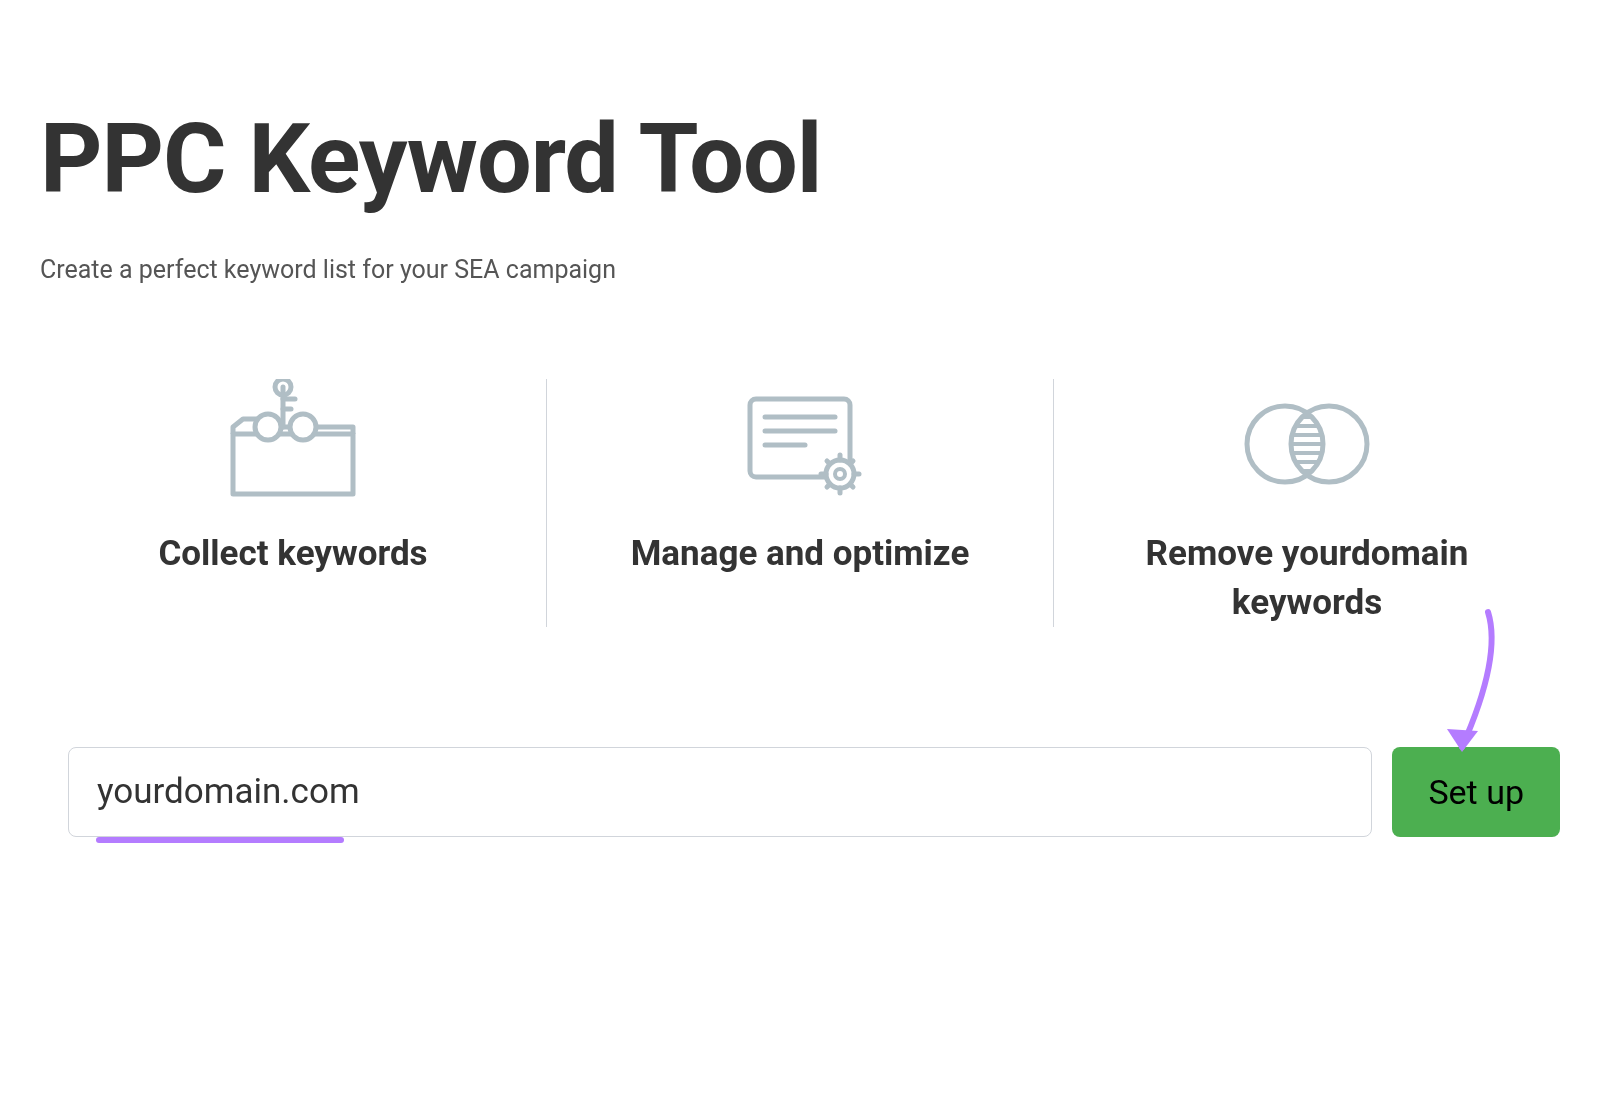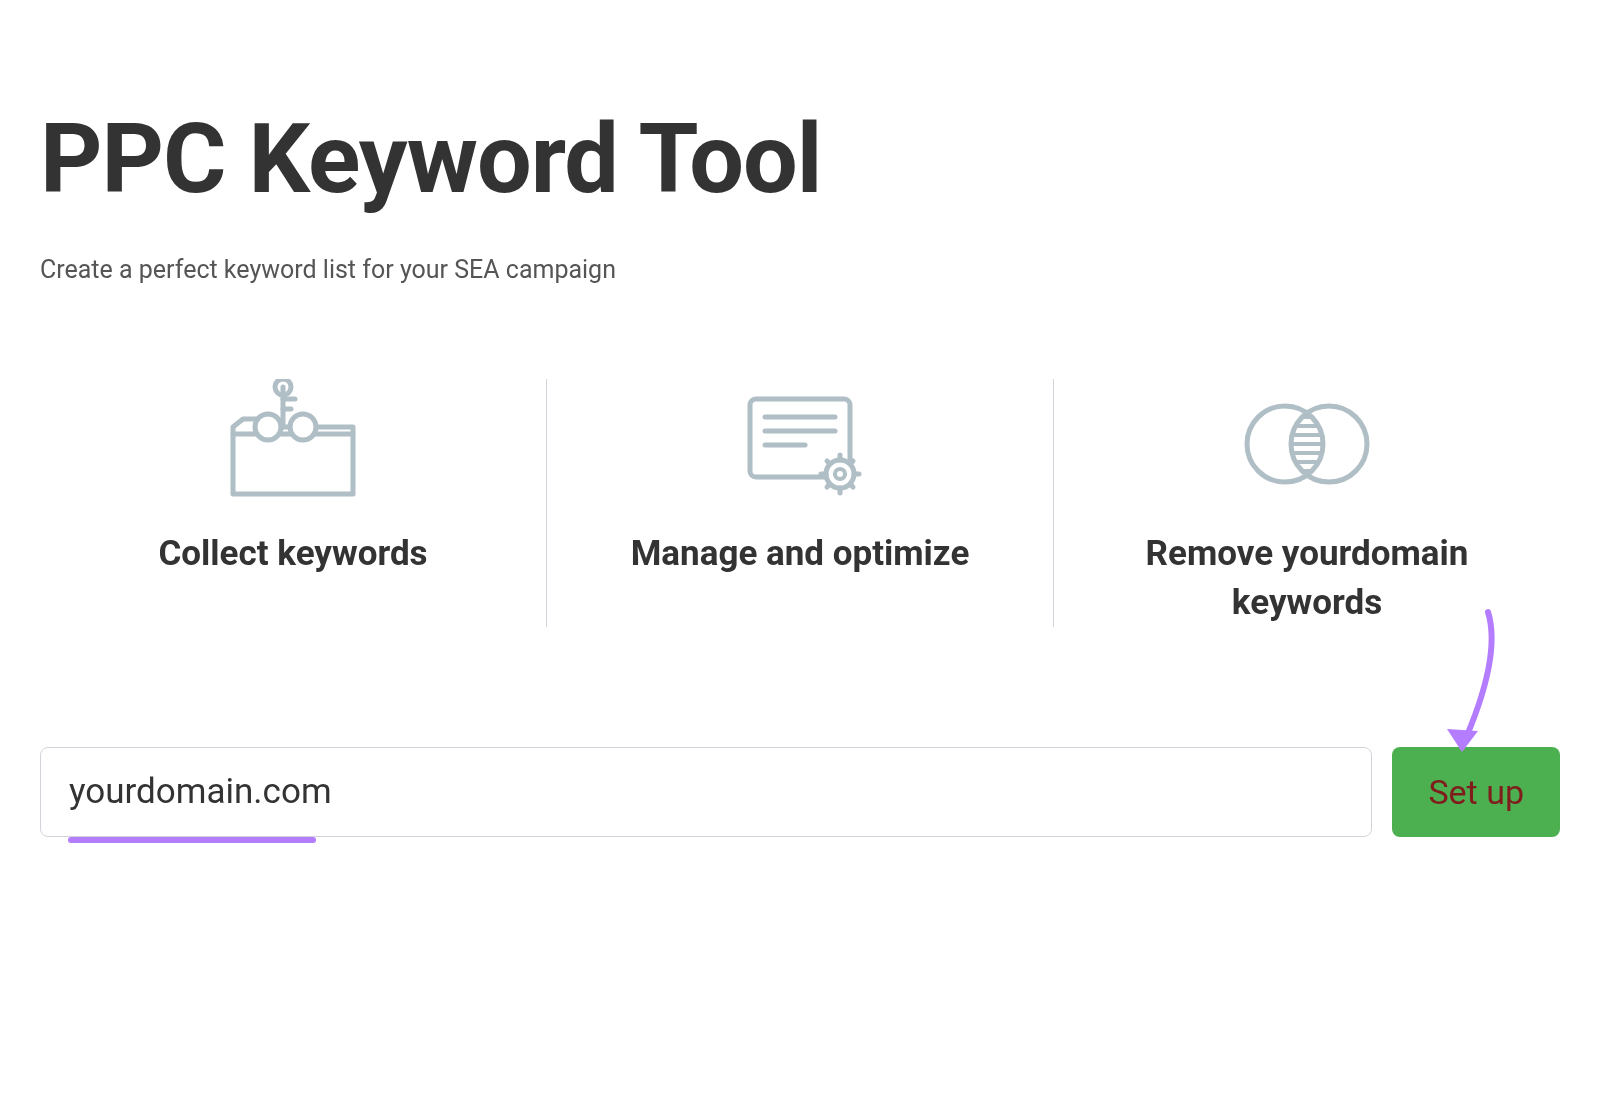--- a/index.html
+++ b/index.html
@@ -80,20 +80,21 @@
       max-width: 1520px;
       gap: 20px;
       margin-top: 120px;
       align-items: center;
       position: relative;
     }
     
     .domain-input-wrapper {
       flex: 1;
       position: relative;
+      margin-left: 28px;
     }
     
     .domain-input {
       width: 100%;
       height: 90px;
       padding: 0 28px;
       font-size: 35px;
       color: #333333;
       border: 1px solid #d1d5db;
       border-radius: 8px;
@@ -108,21 +109,21 @@
       width: 248px;
       height: 6px;
       background-color: #b47cff;
       border-radius: 3px;
     }
     
     .setup-button {
       height: 90px;
       padding: 0 36px;
       background-color: #4caf50;
-      color: #7f1d1d;
+      color: #000000;
       font-size: 34px;
       font-weight: 400;
       border: none;
       border-radius: 8px;
       cursor: pointer;
       font-family: inherit;
     }
     
     .annotation-arrow {
       position: absolute;

